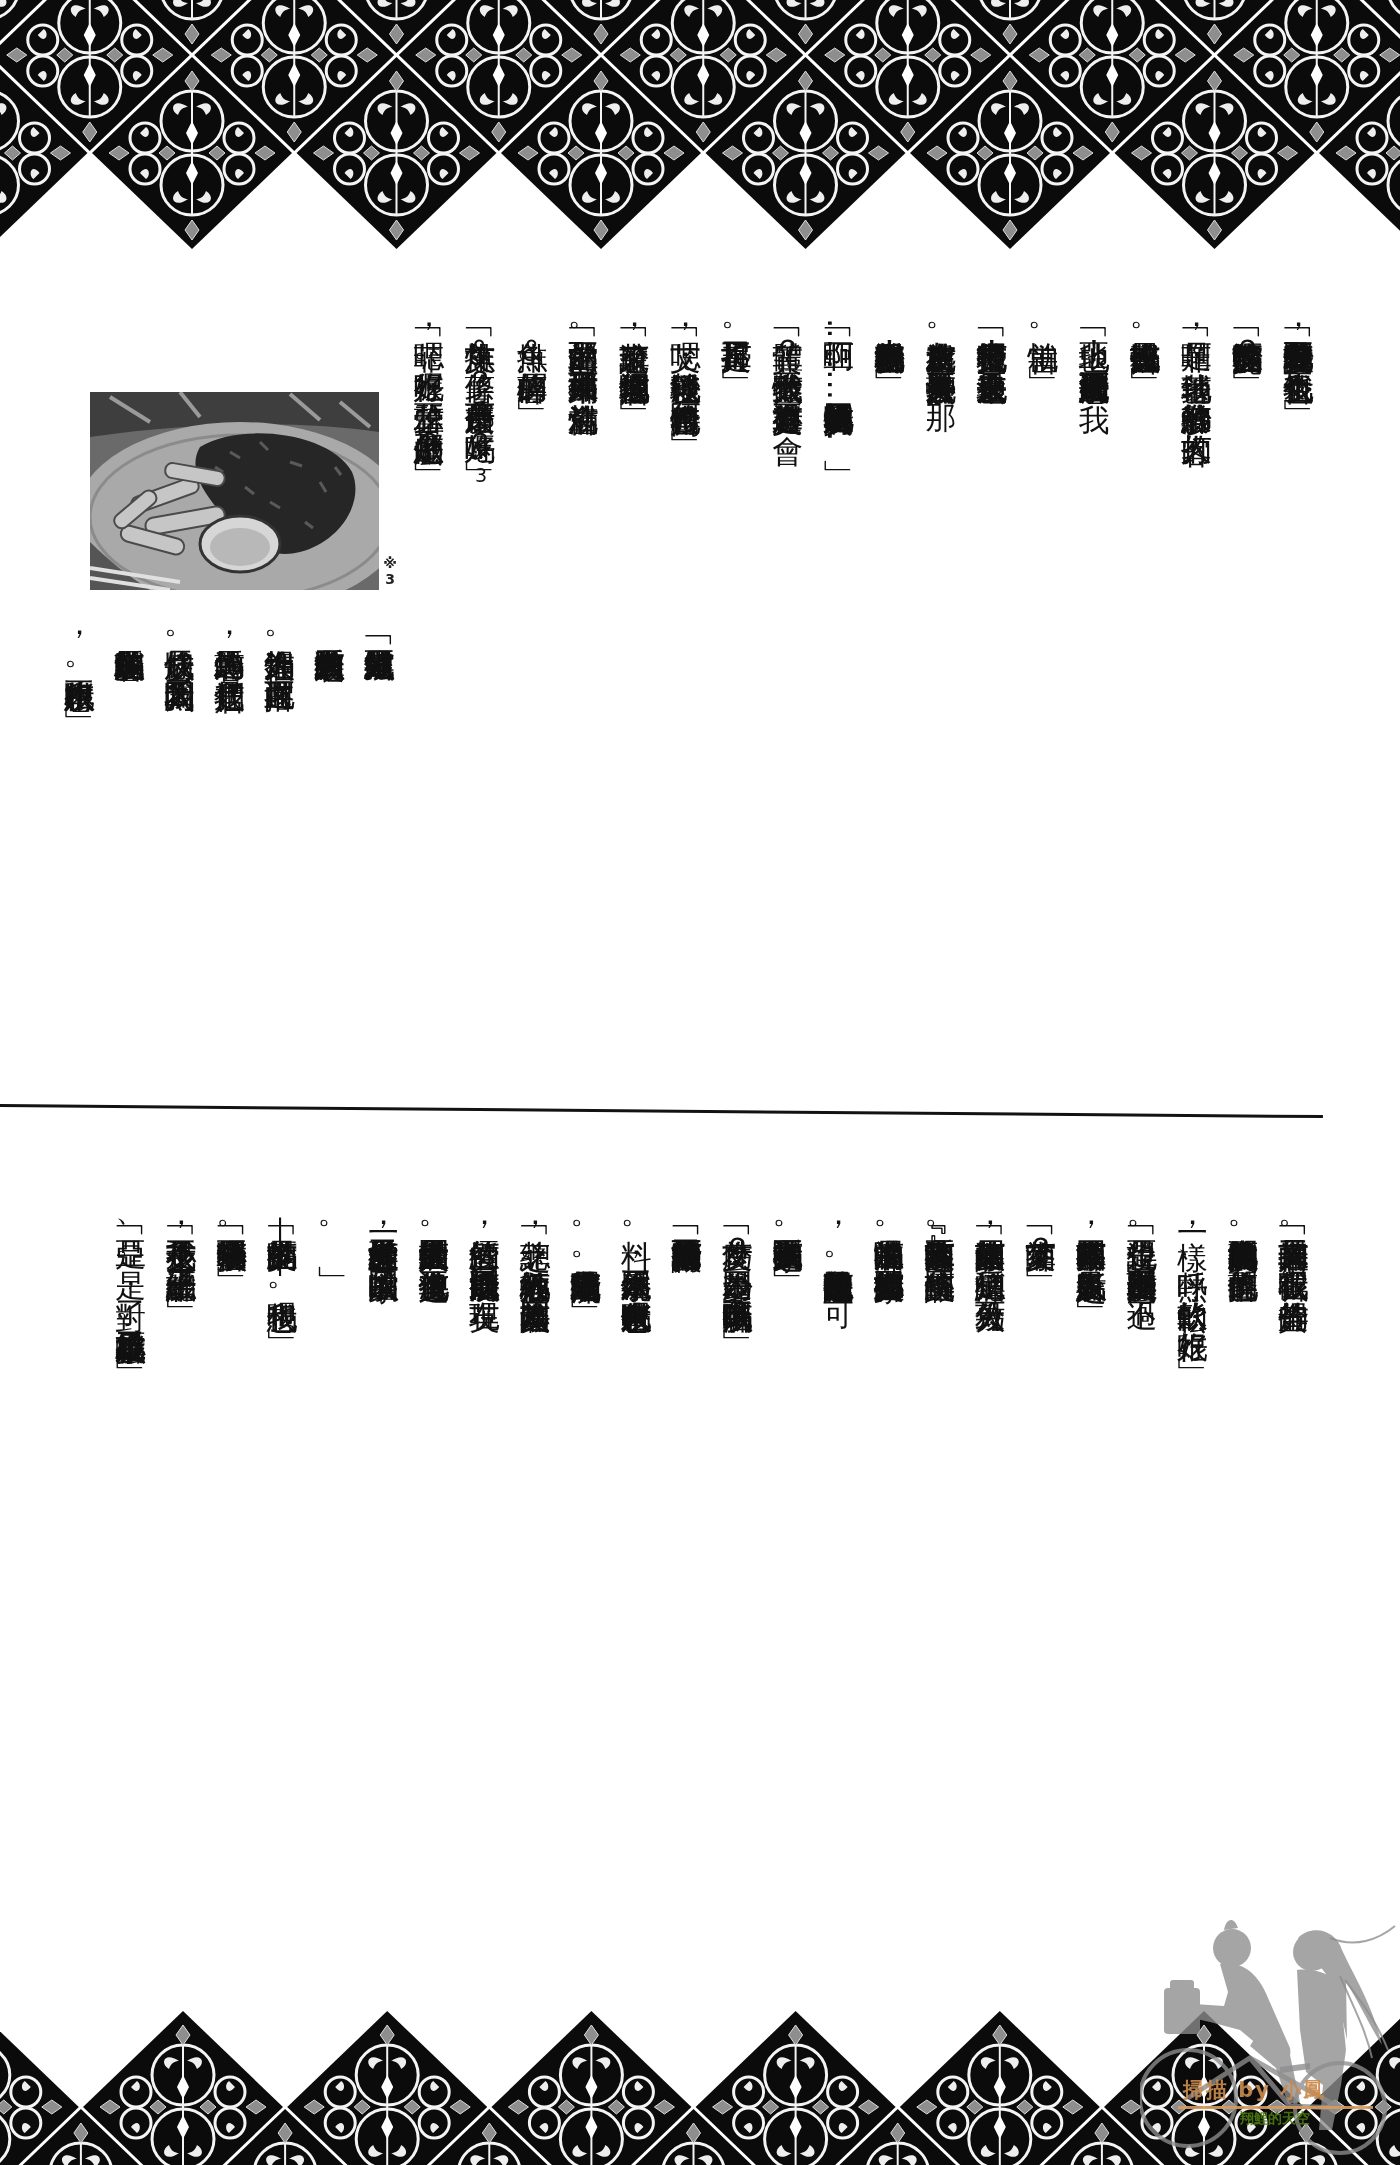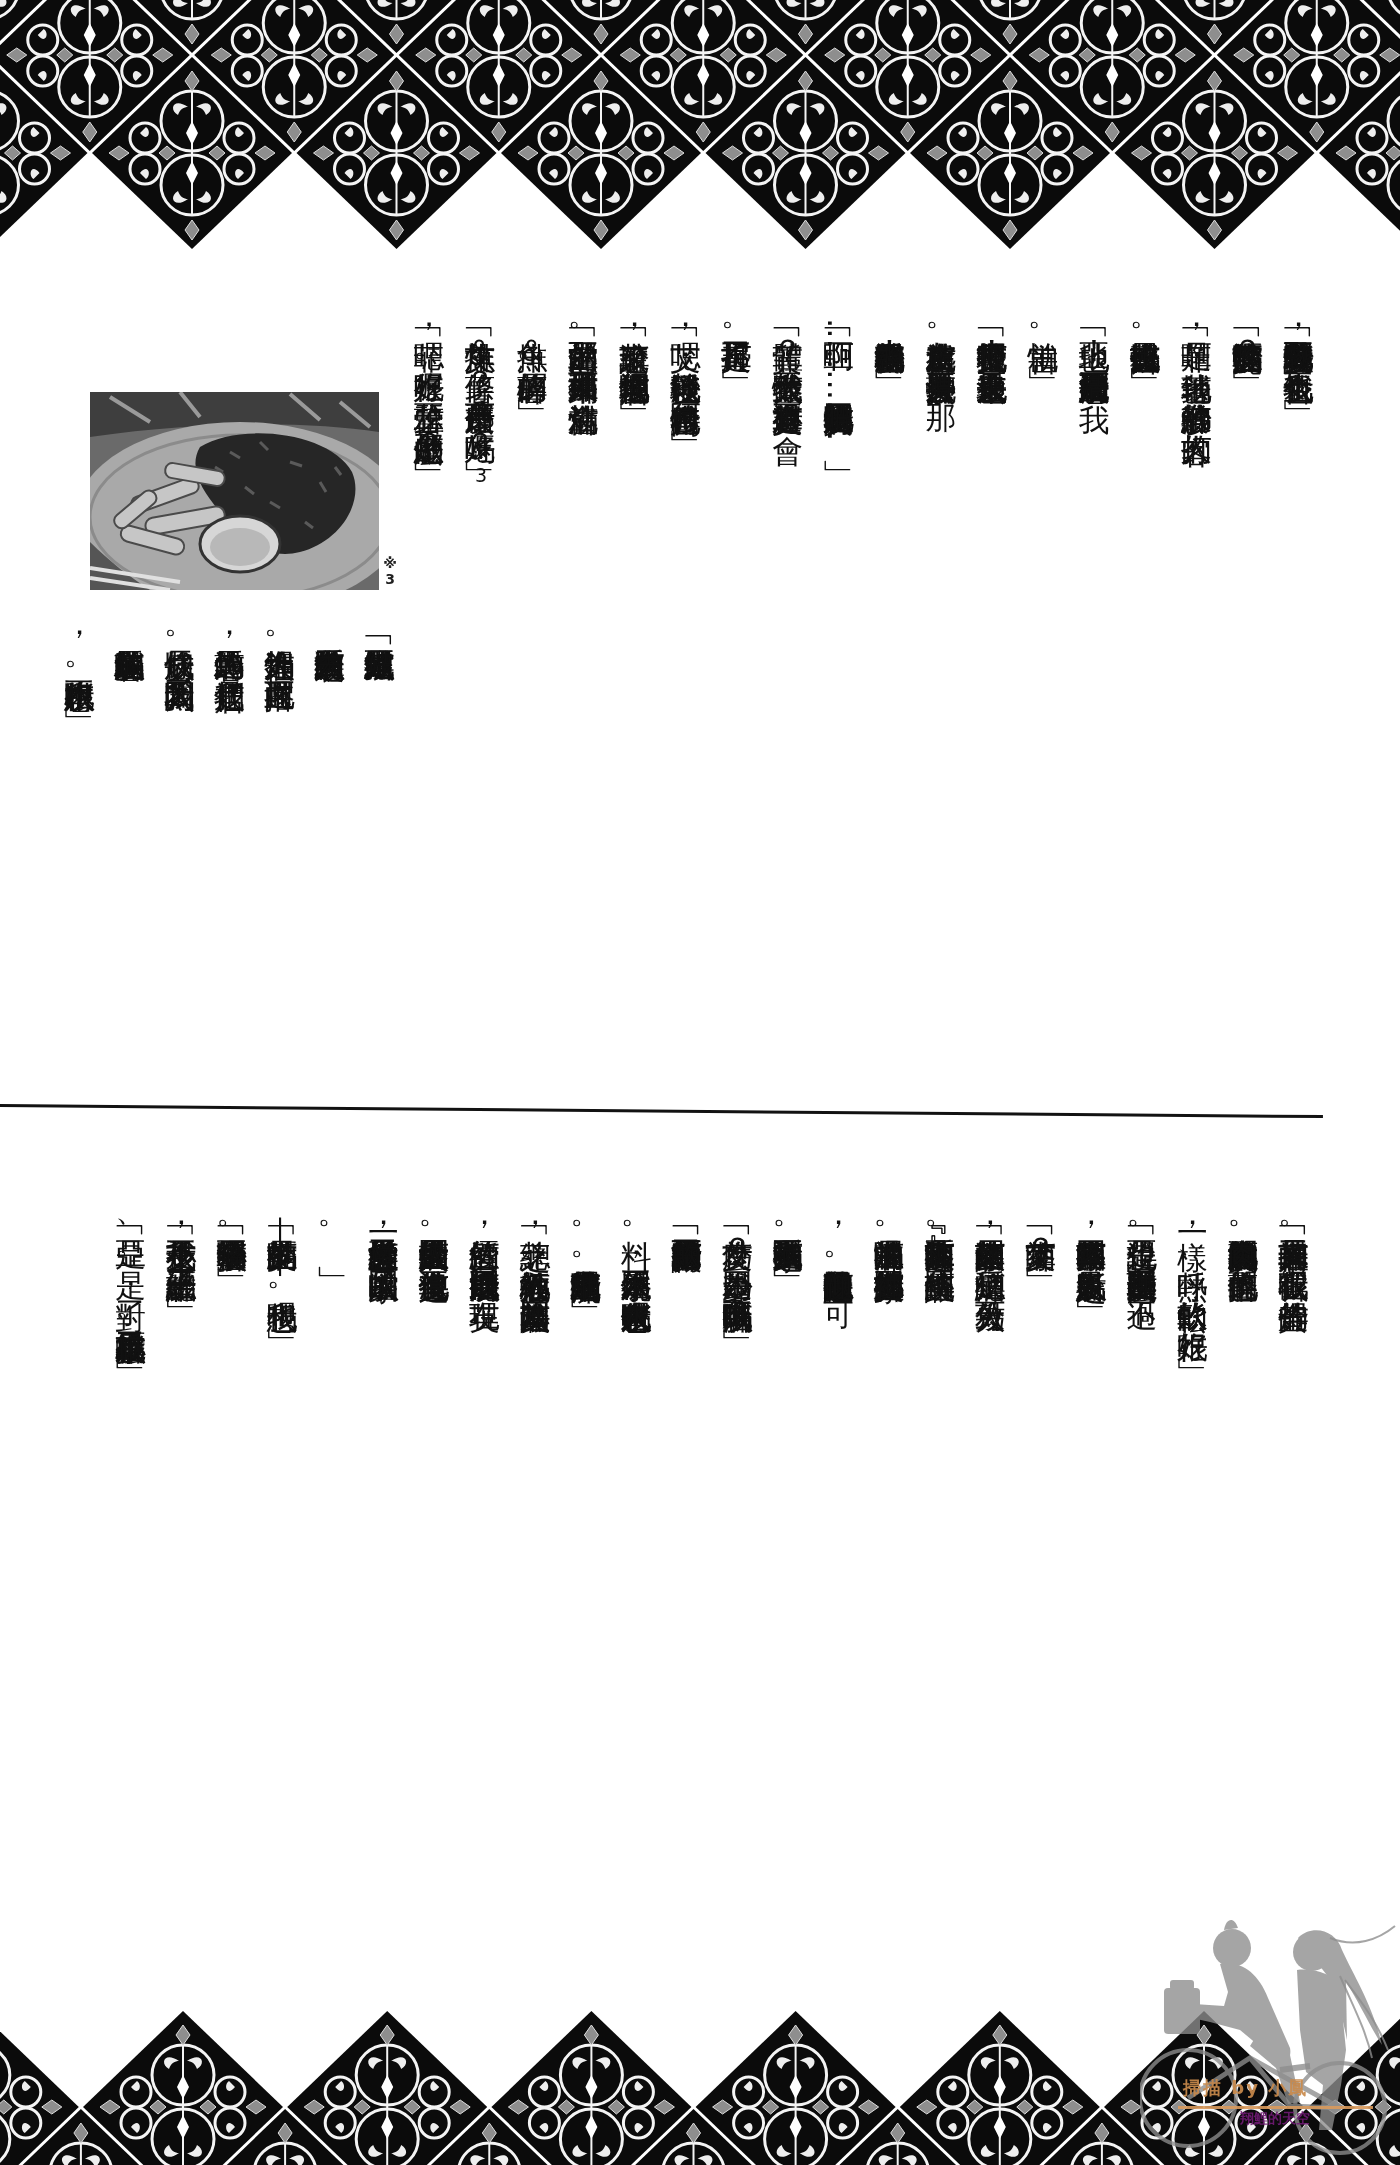--- a/index.html
+++ b/index.html
@@ -41,30 +41,30 @@
     font-size: 14px; line-height: 14px; font-weight: bold; color: #222;
   }
   #divider {
     position: absolute; left: 0; top: 1104px; width: 1323px; height: 3px;
     background: #121212; transform: rotate(0.48deg); transform-origin: 0 50%;
   }
   .border-svg { position: absolute; left: 0; }
   #silhouette { position: absolute; left: 1140px; top: 1880px; }
   #wm-line1 {
     position: absolute; left: 1183px; top: 2076px;
-    font-size: 18px; font-weight: bold; letter-spacing: 2px;
+    font-size: 21px; font-weight: bold; letter-spacing: 2px;
     color: #c98a4c; opacity: 0.92; white-space: nowrap;
   }
   #wm-rule {
     position: absolute; left: 1178px; top: 2106px; width: 195px; height: 3px;
     background: #d99a5c; opacity: 0.9;
   }
   #wm-line2 {
     position: absolute; left: 1240px; top: 2110px;
-    font-size: 14px; font-weight: bold; color: #701a75; opacity: 0.9; white-space: nowrap;
+    font-size: 14px; font-weight: bold; color: #4d7c0f; opacity: 0.9; white-space: nowrap;
   }
 </style>
 </head>
 <body>
 
 <div id="page">
 
   <svg class="border-svg" style="top:0" width="1400" height="260" viewBox="0 0 1400 260">
     <defs>
       <g id="tile">

